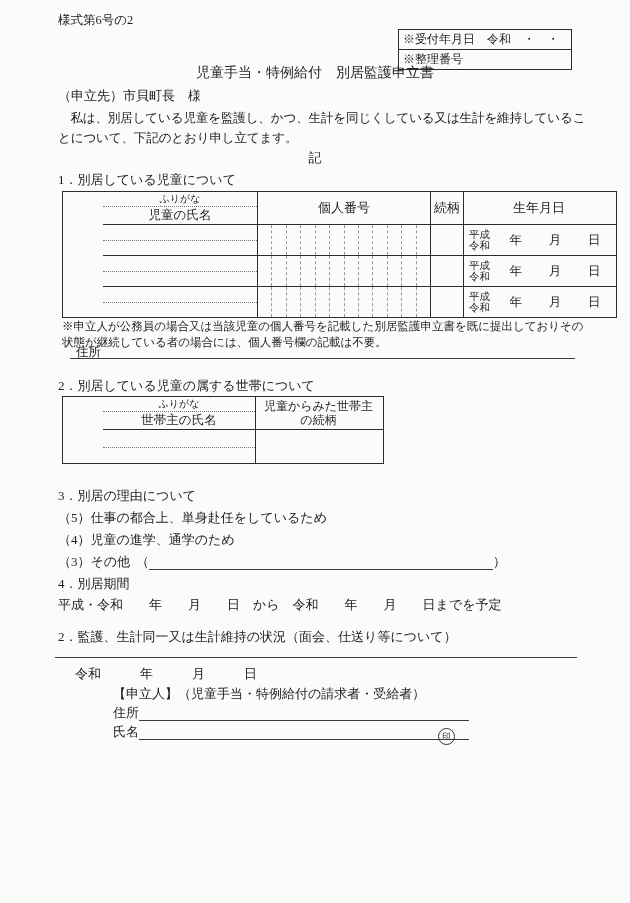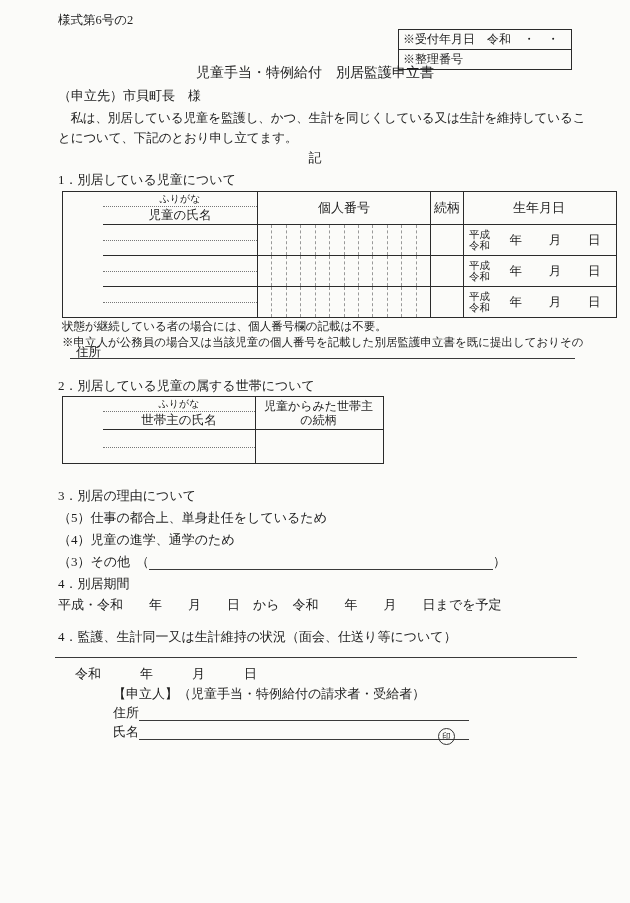--- a/index.html
+++ b/index.html
@@ -189,22 +189,22 @@
             <div>令和</div>
           </div>
         <span class="ymd">年</span>
         <span class="ymd">月</span>
         <span class="ymd">日</span>
       </div>
     </div>
   </div>
 
   <div class="note">
+    <div>※申立人が公務員の場合又は当該児童の個人番号を記載した別居監護申立書を既に提出しておりその</div>
     <div>状態が継続している者の場合には、個人番号欄の記載は不要。</div>
-    <div>※申立人が公務員の場合又は当該児童の個人番号を記載した別居監護申立書を既に提出しておりその</div>
   </div>
 
   <div class="addr1 u-line">
     <span class="lbl">住所</span>
   </div>
 
   <div class="abs t13" style="left:58px;top:378px;">2．別居している児童の属する世帯について</div>
 
   <div class="jtable tbl2">
     <div class="t-row t-header">
@@ -231,21 +231,21 @@
   <div class="abs t13 reason-other" style="left:58px;top:554px;width:448px;">
     <span>（3）その他</span>
     <span style="margin-left:6px;">（</span>
     <span class="blank-span u-line" style="flex:1;"></span>
     <span>）</span>
   </div>
 
   <div class="abs t13" style="left:58px;top:576px;">4．別居期間</div>
   <div class="abs t13" style="left:58px;top:597px;">平成・令和　　年　　月　　日　から　令和　　年　　月　　日までを予定</div>
 
-  <div class="abs t13" style="left:58px;top:629px;">4．監護、生計同一又は生計維持の状況（面会、仕送り等について）</div>
+  <div class="abs t13" style="left:58px;top:629px;">2．監護、生計同一又は生計維持の状況（面会、仕送り等について）</div>
 
   <div class="sig-hr"></div>
 
   <div class="abs t13" style="left:75px;top:666px;">令和　　　年　　　月　　　日</div>
   <div class="abs t13" style="left:113px;top:686px;">【申立人】（児童手当・特例給付の請求者・受給者）</div>
 
   <div class="abs t13" style="left:113px;top:705px;">
     <span>住所</span><span class="fill-line u-line"></span>
   </div>
 

